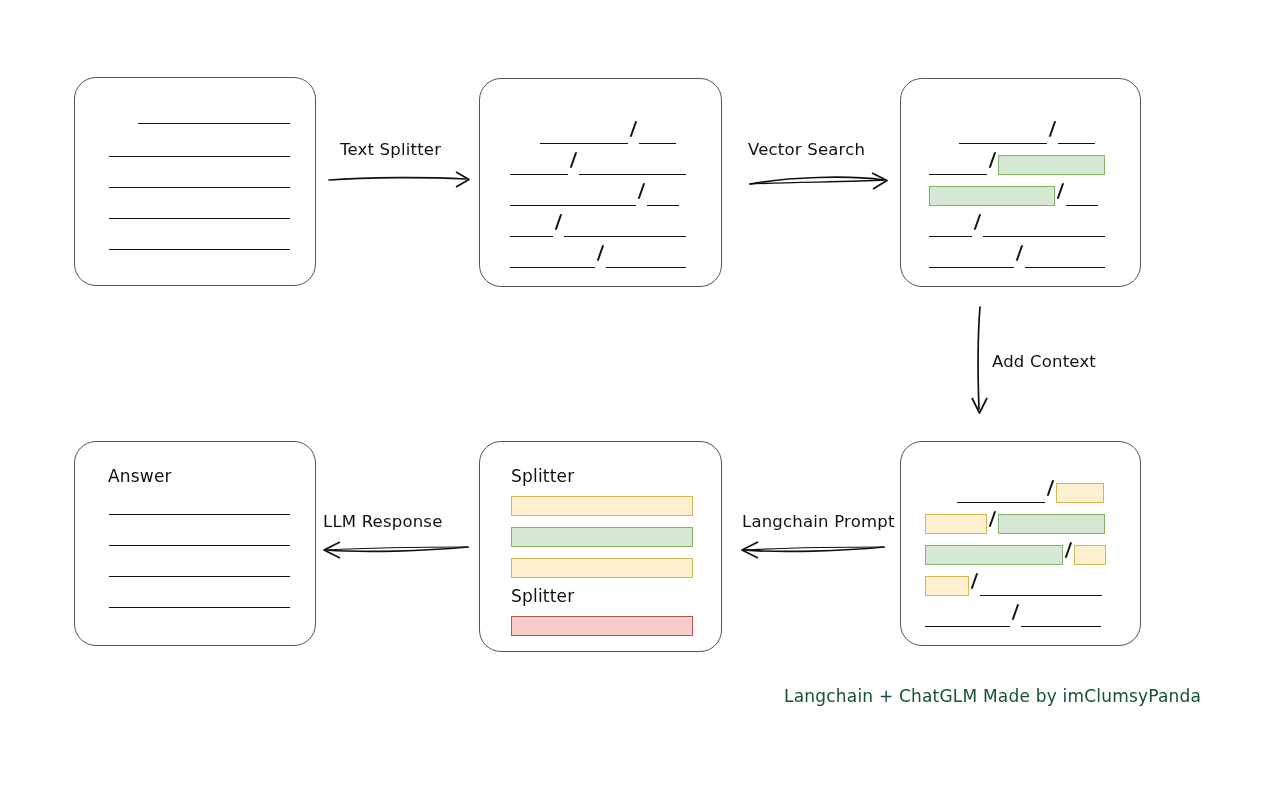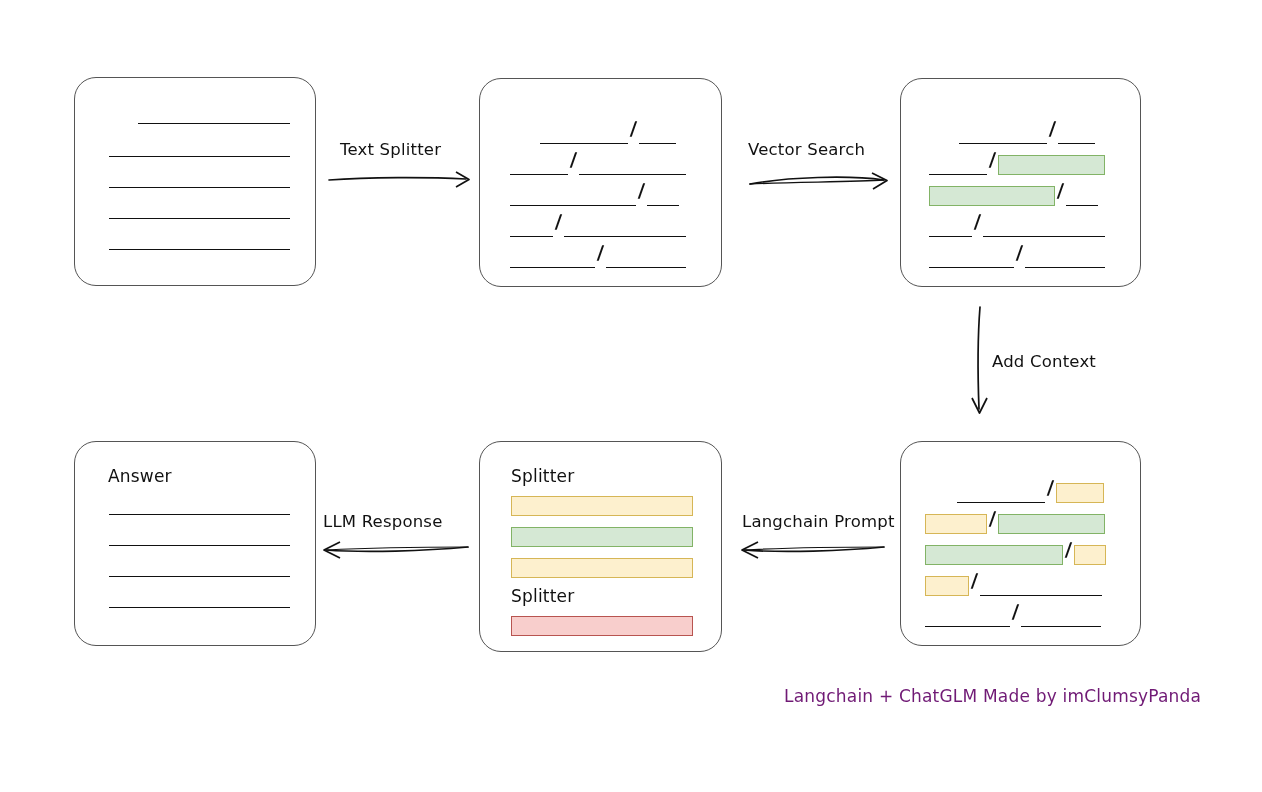--- a/index.html
+++ b/index.html
@@ -109,21 +109,21 @@
     position: absolute;
     overflow: visible;
   }
 
   
   .caption {
     position: absolute;
     font-size: 17px;
     letter-spacing: .2px;
     white-space: nowrap;
-    color: #701a75;
+    color: #14532d;
   }
 </style>
 </head>
 <body>
 
 <div class="card" style="left:74px; top:77px; width:242px; height:209px;">
   <div class="pline" style="left:63px; top:45px; width:152px;"></div>
   <div class="pline" style="left:34px; top:78px; width:181px;"></div>
   <div class="pline" style="left:34px; top:109px; width:181px;"></div>
   <div class="pline" style="left:34px; top:140px; width:181px;"></div>

